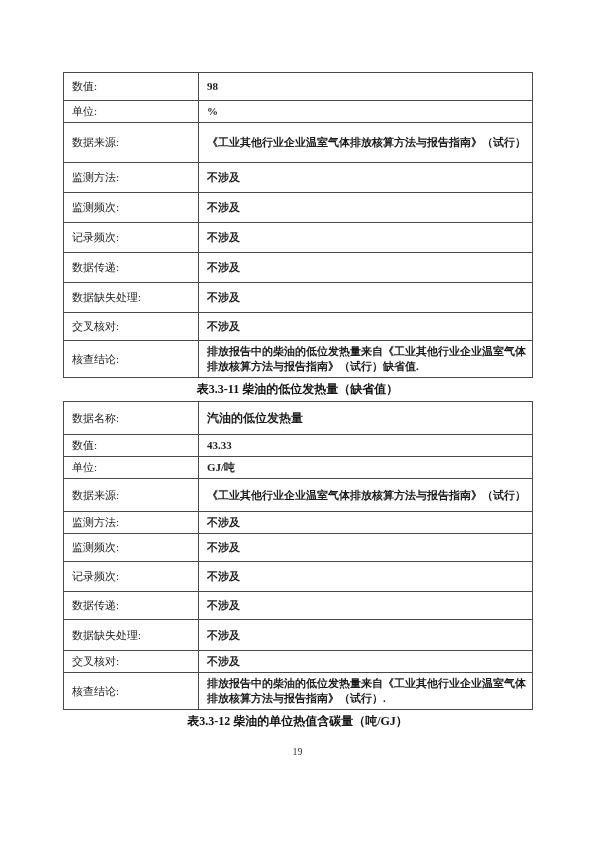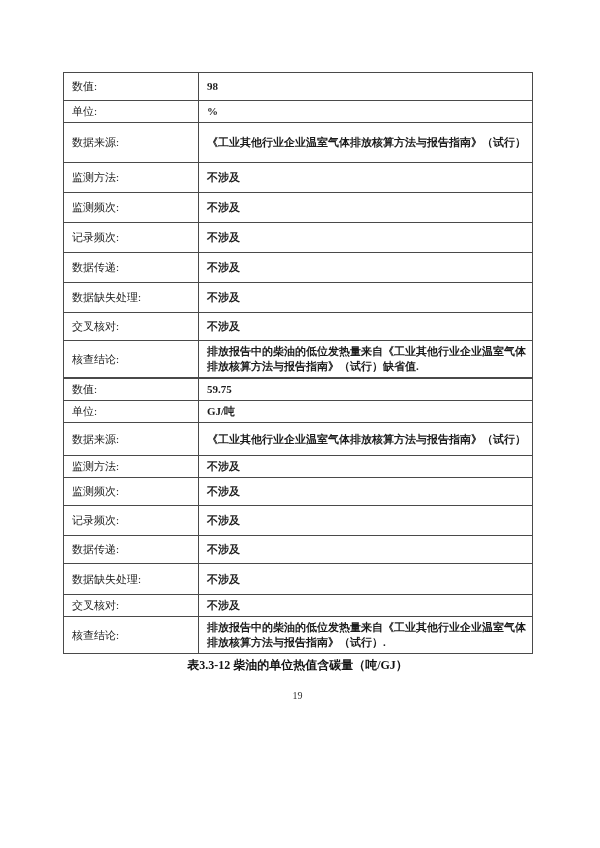--- a/index.html
+++ b/index.html
@@ -80,30 +80,35 @@
         <td class="lab">交叉核对:</td>
         <td class="val">不涉及</td>
       </tr>
       <tr>
         <td class="lab">核查结论:</td>
         <td class="val">排放报告中的柴油的低位发热量来自《工业其他行业企业温室气体排放核算方法与报告指南》（试行）缺省值.</td>
       </tr>
     </tbody>
   </table>
 
+  <div class="caption">表3.3-11 柴油的低位发热量（缺省值）</div>
 
   <table class="vtable">
     <colgroup>
         <col style="width:135px">
         <col style="width:334px">
       </colgroup>
     <tbody>
+      <tr class="h33">
+        <td class="lab">数据名称:</td>
+        <td class="val bold">汽油的低位发热量</td>
+      </tr>
       <tr class="h29">
         <td class="lab">数值:</td>
-        <td class="val">59.75</td>
+        <td class="val">43.33</td>
       </tr>
       <tr class="h29">
         <td class="lab">单位:</td>
         <td class="val">GJ/吨</td>
       </tr>
       <tr class="h33">
         <td class="lab">数据来源:</td>
         <td class="val">《工业其他行业企业温室气体排放核算方法与报告指南》（试行）</td>
       </tr>
       <tr class="h29">

